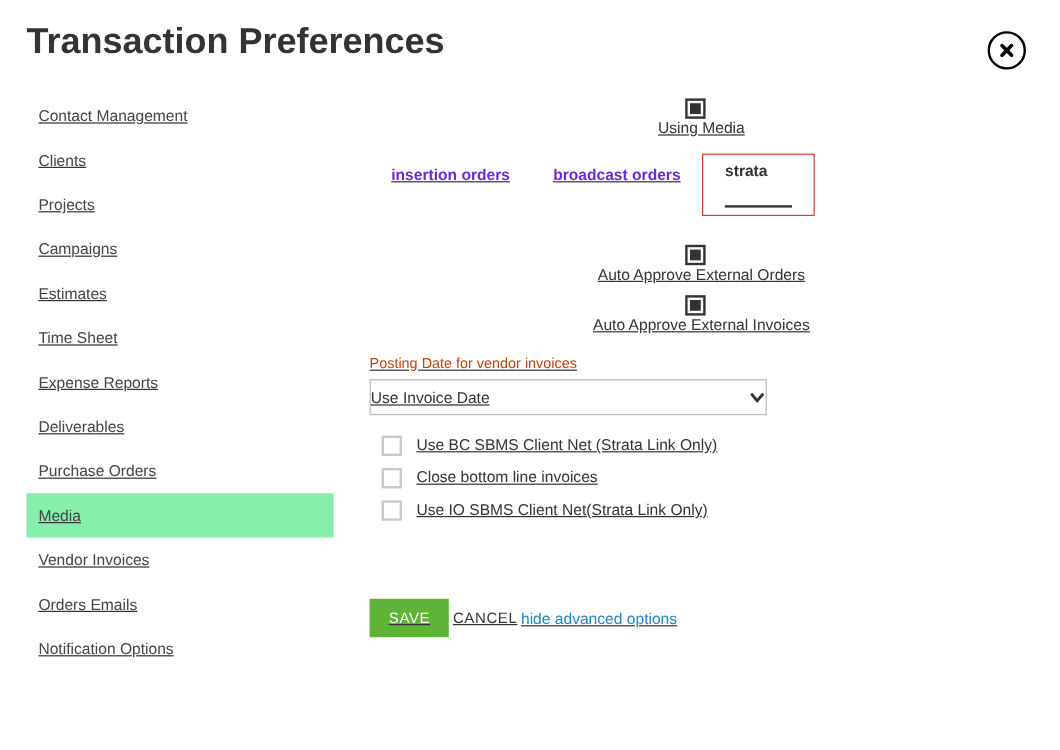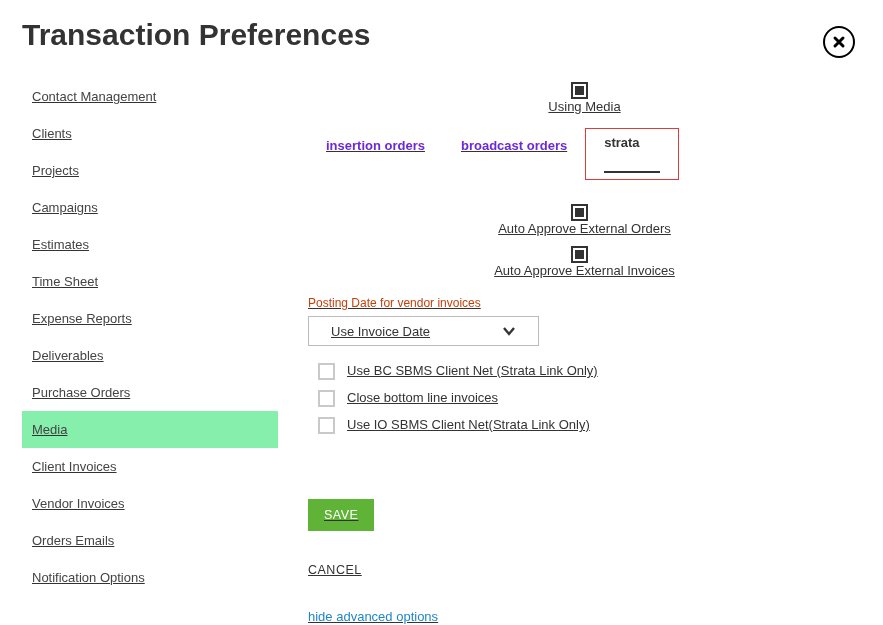--- a/index.html
+++ b/index.html
@@ -106,45 +106,44 @@
     display: inline-block;
     min-width: 56px;
   }
   .helper {
     font-size: 12px;
     color: #c2410c;
     margin: 18px 0 6px 0;
   }
   .select {
     border: 1px solid #bbb;
-    width: 231px;
+    width: 331px;
     height: 30px;
     display: flex;
     align-items: center;
     justify-content: space-between;
-    padding: 0 22px;
+    padding: 0 0;
     font-size: 13px;
     cursor: pointer;
     margin-bottom: 12px;
   }
   .chev {
     width: 14px;
     height: 14px;
   }
   .option-row {
     display: flex;
     padding: 5px 0 5px 10px;
   }
   .option-row .cb { margin-right: 12px; }
   .footer-row {
     display: flex;
-    align-items: flex-start;
-    gap: 32px;
+    align-items: center;
+    gap: 3px;
     margin-top: 60px;
-    flex-direction: column;
   }
   .save-btn {
     background: #5fb336;
     color: #fff;
     font-size: 12.5px;
     letter-spacing: .5px;
     padding: 9px 16px;
     border: none;
     cursor: pointer;
   }
@@ -200,23 +199,20 @@
     <div class="sidebar-item">
         <span>Deliverables</span>
       </div>
     <div class="sidebar-item">
         <span>Purchase Orders</span>
       </div>
     <div class="sidebar-item active">
         <span>Media</span>
       </div>
     <div class="sidebar-item">
-        <span>Client Invoices</span>
-      </div>
-    <div class="sidebar-item">
         <span>Vendor Invoices</span>
       </div>
     <div class="sidebar-item">
         <span>Orders Emails</span>
       </div>
     <div class="sidebar-item">
         <span>Notification Options</span>
       </div>
   </div>
 

